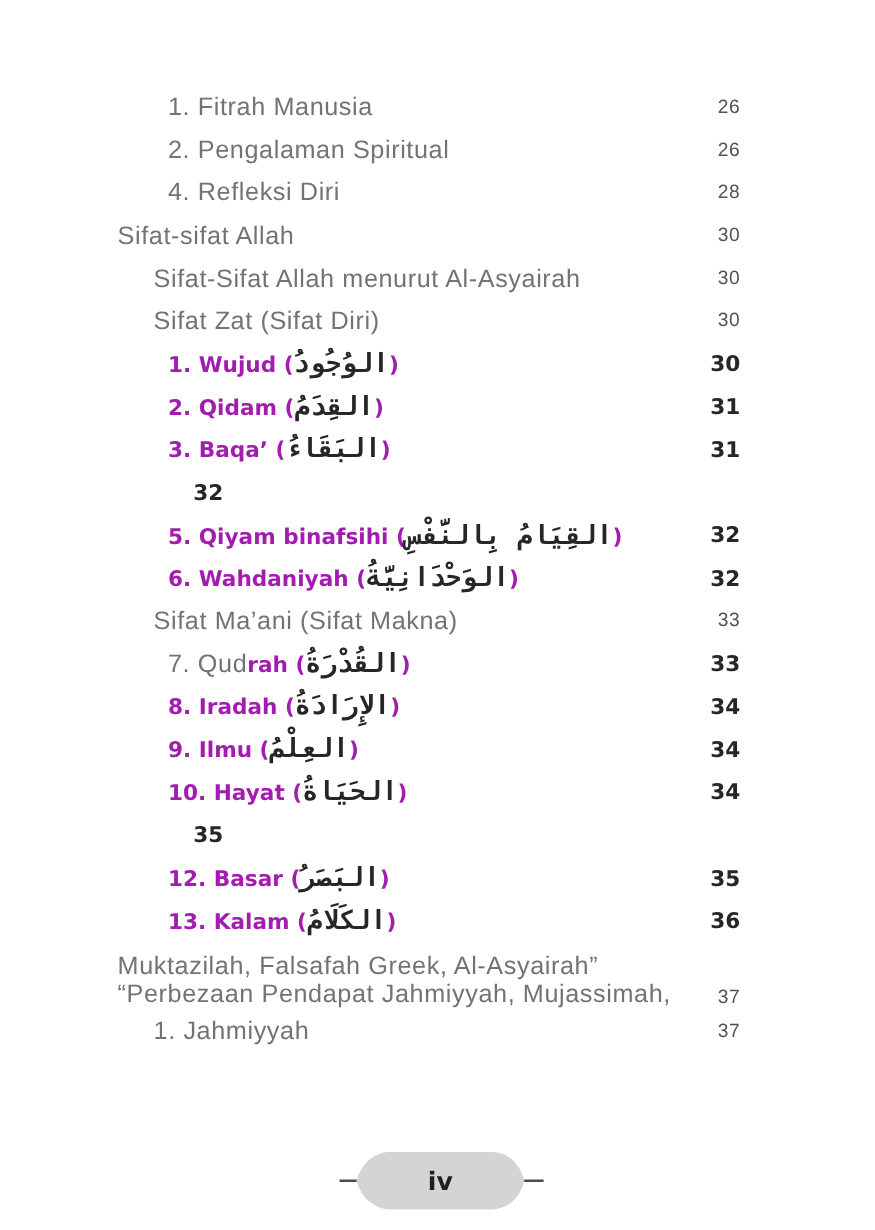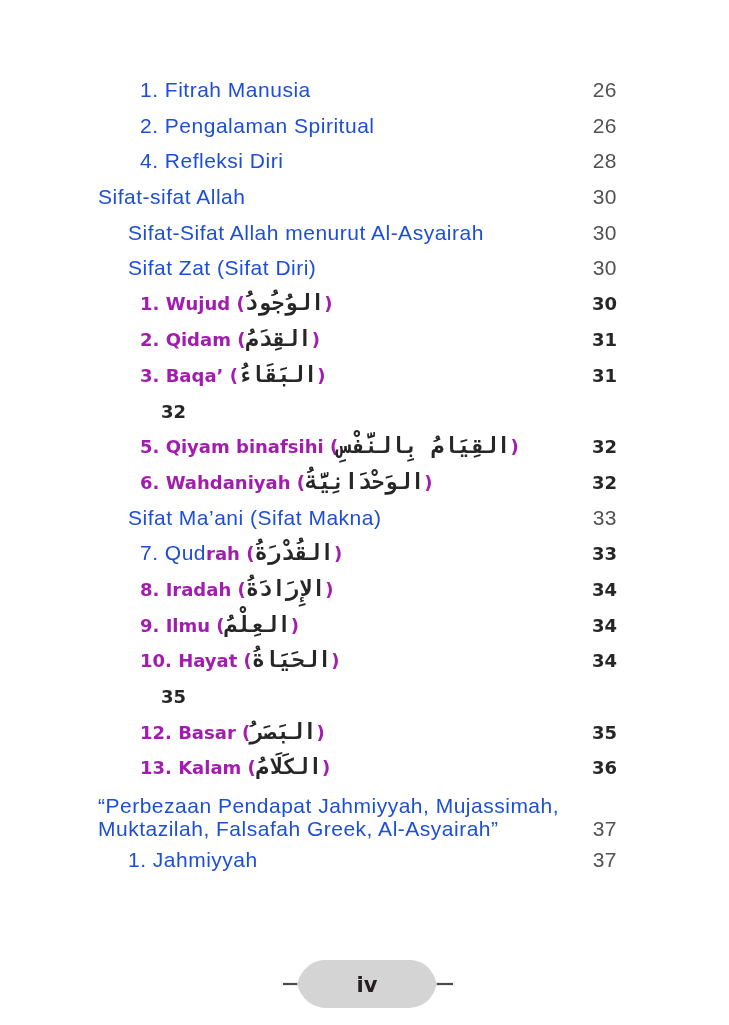--- a/index.html
+++ b/index.html
@@ -29,21 +29,21 @@
     padding-bottom: 1px;
     white-space: normal;
   }
   .indent-1 { padding-left: 30px; justify-content: space-between; }
   .indent-2 { padding-left: 42px; }
   .toc-title { flex: 1 1 auto; min-width: 0; }
   .part-thin {
     font-family: "Liberation Sans", sans-serif;
     font-weight: 400;
     font-size: 21px;
-    color: #1d4ed8;
+    color: #737373;
     letter-spacing: 0.5px;
   }
   .part-bold {
     font-family: "DejaVu Sans", sans-serif;
     font-weight: 700;
     font-size: 18px;
     color: #a21caf;
     letter-spacing: 0;
   }
   .part-arabic {
@@ -54,21 +54,21 @@
   }
   .quote-line { line-height: 23.5px; }
   .toc-page {
     flex: 0 0 auto;
     min-width: 46px;
     text-align: right;
   }
   .toc-page.page-thin {
     font-family: "Liberation Sans", sans-serif;
     font-weight: 400;
-    font-size: 21px;
+    font-size: 16px;
     color: #525252;
     letter-spacing: 0.5px;
   }
   .toc-page.page-bold {
     font-family: "DejaVu Sans", sans-serif;
     font-weight: 700;
     font-size: 18px;
     color: #262626;
   }
   .footer-ribbon {
@@ -163,22 +163,22 @@
       <div class="toc-row indent-2">
         <div class="toc-title"><span class="part-bold">12. Basar (</span><span class="part-arabic" dir="rtl">البَصَرُ</span><span class="part-bold">)</span></div>
         <div class="toc-page page-bold">35</div>
       </div>
       <div class="toc-row indent-2">
         <div class="toc-title"><span class="part-bold">13. Kalam (</span><span class="part-arabic" dir="rtl">الكَلَامُ</span><span class="part-bold">)</span></div>
         <div class="toc-page page-bold">36</div>
       </div>
       <div class="toc-row indent-0 multiline">
         <div class="toc-title">
+          <div class="quote-line part-thin">Muktazilah, Falsafah Greek, Al-Asyairah”</div>
           <div class="quote-line part-thin">“Perbezaan Pendapat Jahmiyyah, Mujassimah,</div>
-          <div class="quote-line part-thin">Muktazilah, Falsafah Greek, Al-Asyairah”</div>
         </div>
         <div class="toc-page page-thin">37</div>
       </div>
       <div class="toc-row indent-1">
         <div class="toc-title"><span class="part-thin">1. Jahmiyyah</span></div>
         <div class="toc-page page-thin">37</div>
       </div>
     </div>
 
   <svg class="footer-ribbon" viewBox="0 0 184 62" width="184" height="62">

